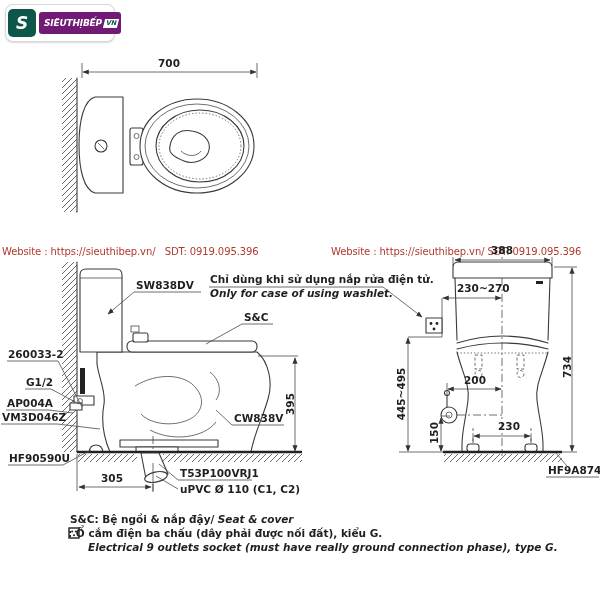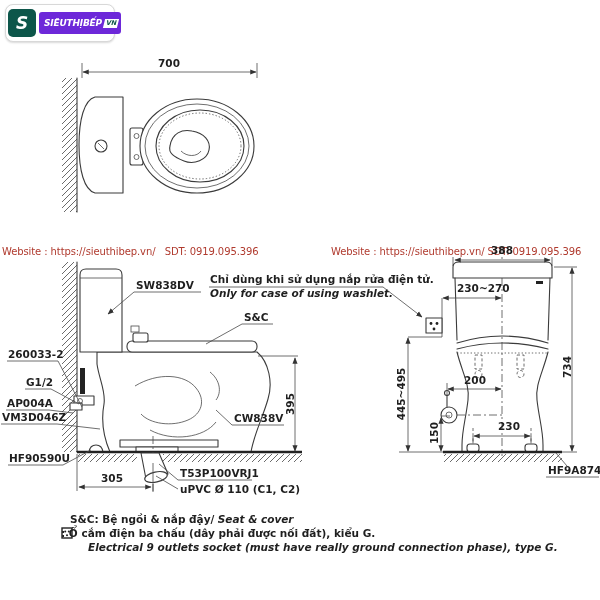--- a/index.html
+++ b/index.html
@@ -39,21 +39,21 @@
 </style>
 </head>
 <body>
 
 <div class="canvas">
 
   <div class="logo-card">
     <div class="logo-mark" style="background:#0d564a">
       <span>S</span>
     </div>
-    <div class="logo-bar" style="background:#6d28d9">
+    <div class="logo-bar" style="background:#701a75">
       <span class="logo-brand">SIÊUTHỊBẾP</span>
       <span class="logo-tag" style="color:#0d564a">VN</span>
     </div>
   </div>
 
   <div class="wm" style="left:2px;color:#b03a2e">Website : https://sieuthibep.vn/   SDT: 0919.095.396</div>
   <div class="wm" style="left:331px;color:#b03a2e">Website : https://sieuthibep.vn/ SDT: 0919.095.396</div>
 
   <svg width="600" height="600" viewBox="0 0 600 600">
     <defs>
@@ -237,21 +237,21 @@
       <text class="lbl" x="548" y="474">HF9A874</text>
       <path class="s2" d="M556,453 L567,466 M546,477 H599"></path>
     </g>
   </svg>
 
   <div class="legend">
     <div class="lg-row" style="left:70px;top:1px">
       <span class="bold">S&amp;C: Bệ ngồi &amp; nắp đậy/</span>
       <span class="it">Seat &amp; cover</span>
     </div>
-    <div class="lg-row" style="left:61px;top:15px">
+    <div class="lg-row" style="left:68px;top:15px">
       <svg class="sock" width="12" height="12">
         <rect x="1" y="1" width="10" height="10" fill="none" stroke="#222" stroke-width="1.4"></rect>
         <circle cx="4.2" cy="4.6" r="1" fill="#222"></circle>
         <circle cx="7.8" cy="4.6" r="1" fill="#222"></circle>
         <circle cx="6" cy="8.2" r="1" fill="#222"></circle>
       </svg>
       <span class="bold">: Ổ cắm điện ba chấu (dây phải được nối đất), kiểu G.</span>
     </div>
     <div class="lg-row it" style="left:88px;top:29px">Electrical 9 outlets socket (must have really ground connection phase), type G.</div>
   </div>

